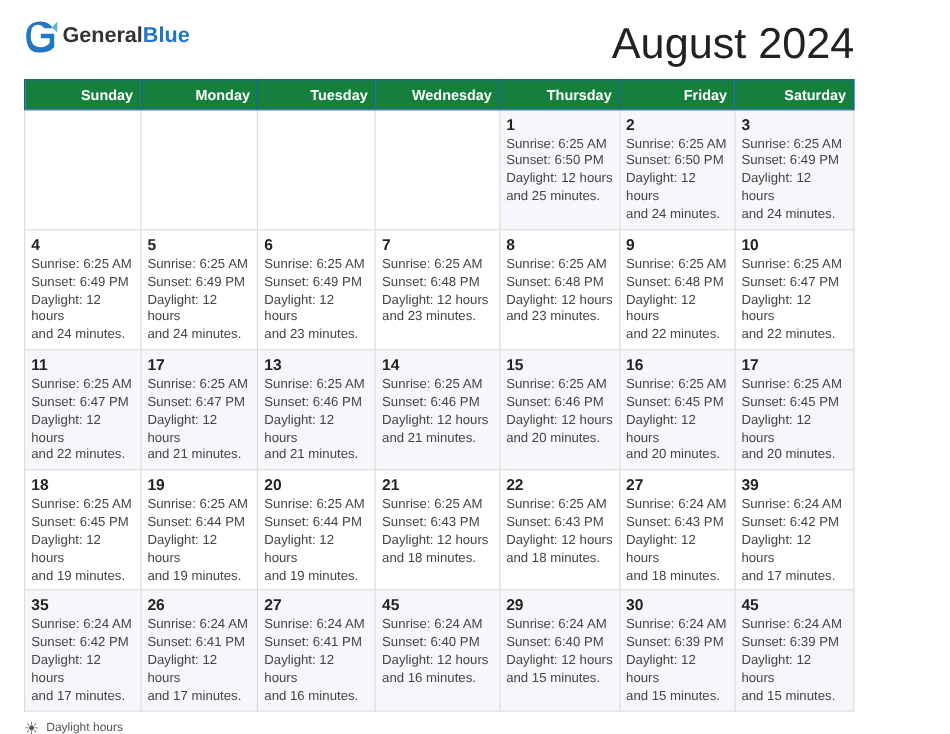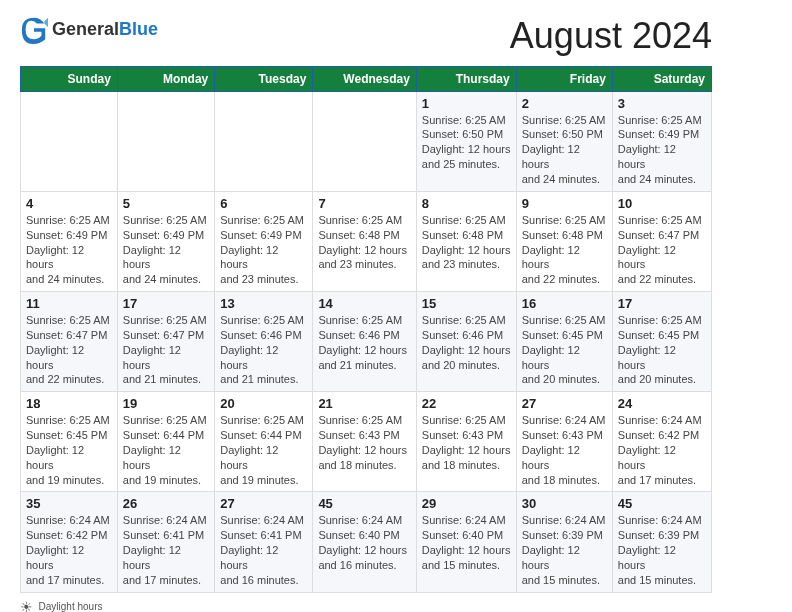--- a/index.html
+++ b/index.html
@@ -313,21 +313,21 @@
 and 18 minutes.</div>
           </td>
           <td>
             <span class="day-number">27</span>
             <div class="day-info" style="white-space: pre-line;">Sunrise: 6:24 AM
 Sunset: 6:43 PM
 Daylight: 12 hours
 and 18 minutes.</div>
           </td>
           <td>
-            <span class="day-number">24</span>
+            <span class="day-number">39</span>
             <div class="day-info" style="white-space: pre-line;">Sunrise: 6:24 AM
 Sunset: 6:42 PM
 Daylight: 12 hours
 and 17 minutes.</div>
           </td>
         </tr>
         <tr>
           <td>
             <span class="day-number">35</span>
             <div class="day-info" style="white-space: pre-line;">Sunrise: 6:24 AM

